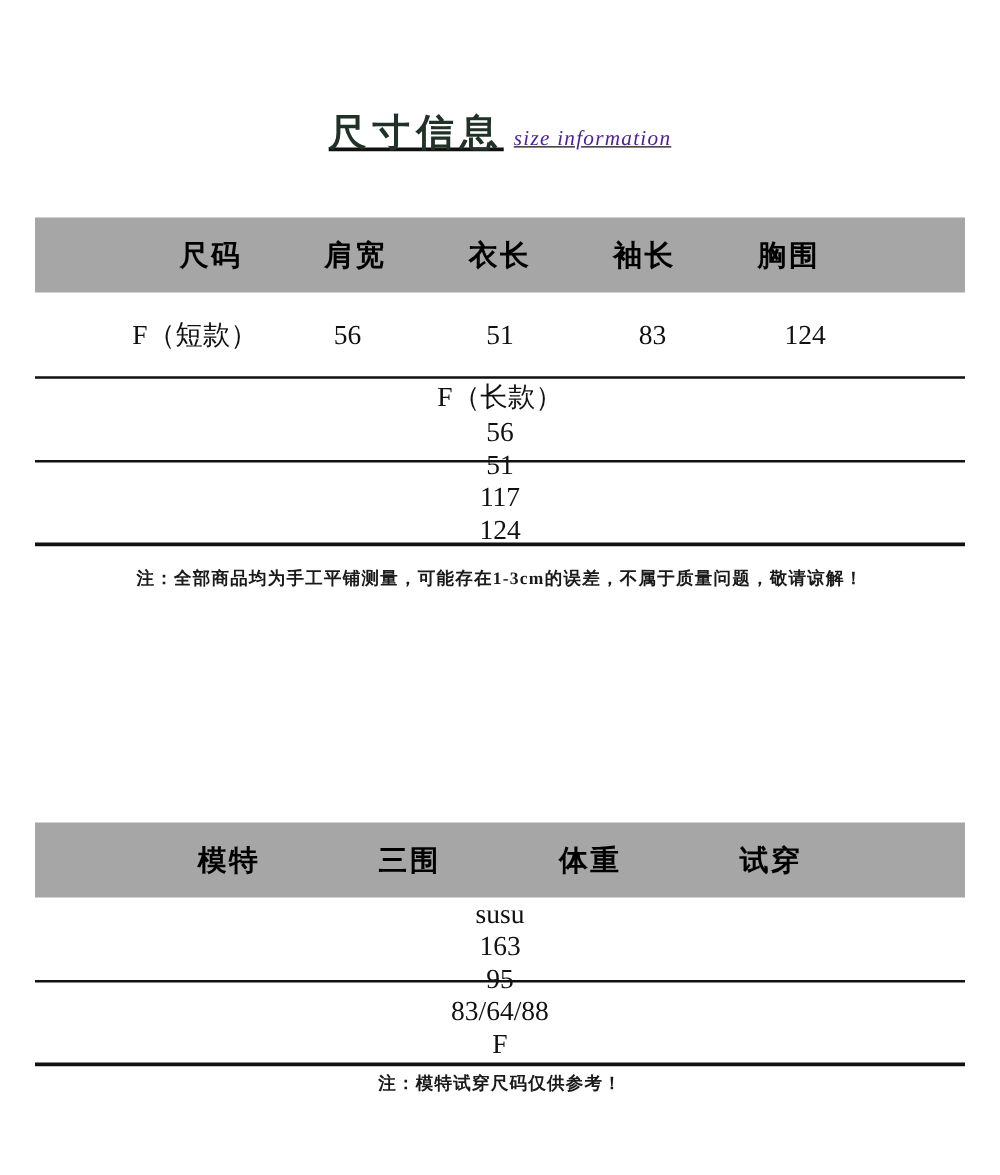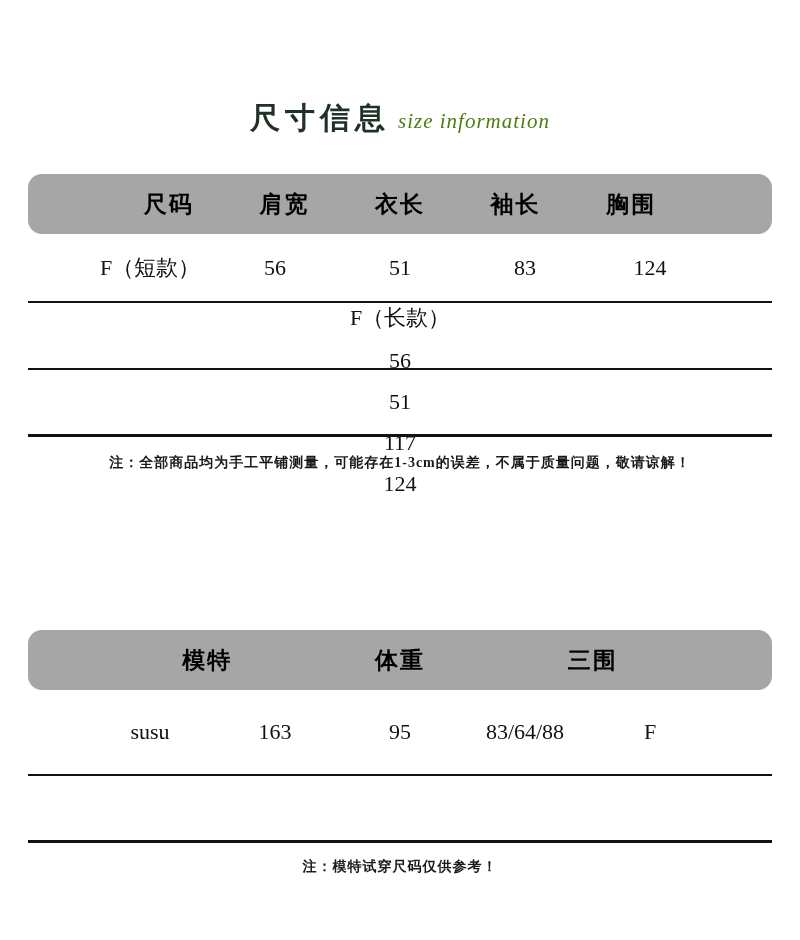--- a/index.html
+++ b/index.html
@@ -12,86 +12,85 @@
     height: 940px;
     position: relative;
     font-family: "Liberation Serif", serif;
     color: #111111;
     overflow: hidden;
   }
 
   
   .title-row {
     position: absolute;
-    top: 98px;
+    top: 86px;
     left: 0;
     width: 800px;
     height: 50px;
     display: flex;
     justify-content: center;
     align-items: baseline;
+    text-decoration: underline;
   }
   .title-zh {
     font-size: 30px;
     font-weight: bold;
     letter-spacing: 5px;
     color: #203227;
   }
   .title-en {
-    font-size: 21px;
+    font-size: 17px;
     font-style: italic;
     margin-left: 8px;
     letter-spacing: 1px;
-    color: #4d7c0f;
+    color: #4c1d95;
   }
 
   
   .size-table {
     position: absolute;
     left: 28px;
     width: 744px;
   }
   .t1 { top: 174px; }
-  .t2 { top: 630px; }
+  .t2 { top: 658px; }
 
   .t-head {
     height: 60px;
     background: #a6a6a6;
     display: flex;
     align-items: center;
     padding: 0 83px;
     box-sizing: border-box;
-    border-radius: 14px;
   }
   .t-head .cell {
     font-size: 23px;
     font-weight: 600;
     color: #000000;
     letter-spacing: 2px;
   }
   .t-row {
     display: flex;
     align-items: center;
     padding: 0 67px;
     box-sizing: border-box;
     border-bottom: 2px solid #111111;
-    gap: 15px;
   }
   .t-row .cell {
     font-size: 22px;
     color: #111111;
   }
   .cell {
     flex: 1;
     text-align: center;
     white-space: nowrap;
   }
   .r-69 { height: 69px; }
   .r-67 { height: 67px; flex-direction: column; }
-  .r-68 { height: 86px; }
+  .r-68 { height: 68px; flex-direction: column; }
   .t-row.last { border-bottom: 3px solid #111111; }
   .t-row.empty { padding: 0; }
 
   
   .note {
     position: absolute;
     left: 0;
     width: 800px;
     text-align: center;
     font-size: 14px;
@@ -133,22 +132,23 @@
     <div class="cell">124</div>
   </div>
   <div class="t-row r-67 last empty"></div>
 </div>
 
 <div class="note note-1">注：全部商品均为手工平铺测量，可能存在1-3cm的误差，不属于质量问题，敬请谅解！</div>
 
 <div class="size-table t2">
   <div class="t-head">
     <div class="cell">模特</div>
+    <div class="cell">三围</div>
     <div class="cell">体重</div>
-    <div class="cell">三围</div>
+    <div class="cell">试穿</div>
   </div>
   <div class="t-row r-68">
     <div class="cell">susu</div>
     <div class="cell">163</div>
     <div class="cell">95</div>
     <div class="cell">83/64/88</div>
     <div class="cell">F</div>
   </div>
   <div class="t-row r-67 last empty"></div>
 </div>

